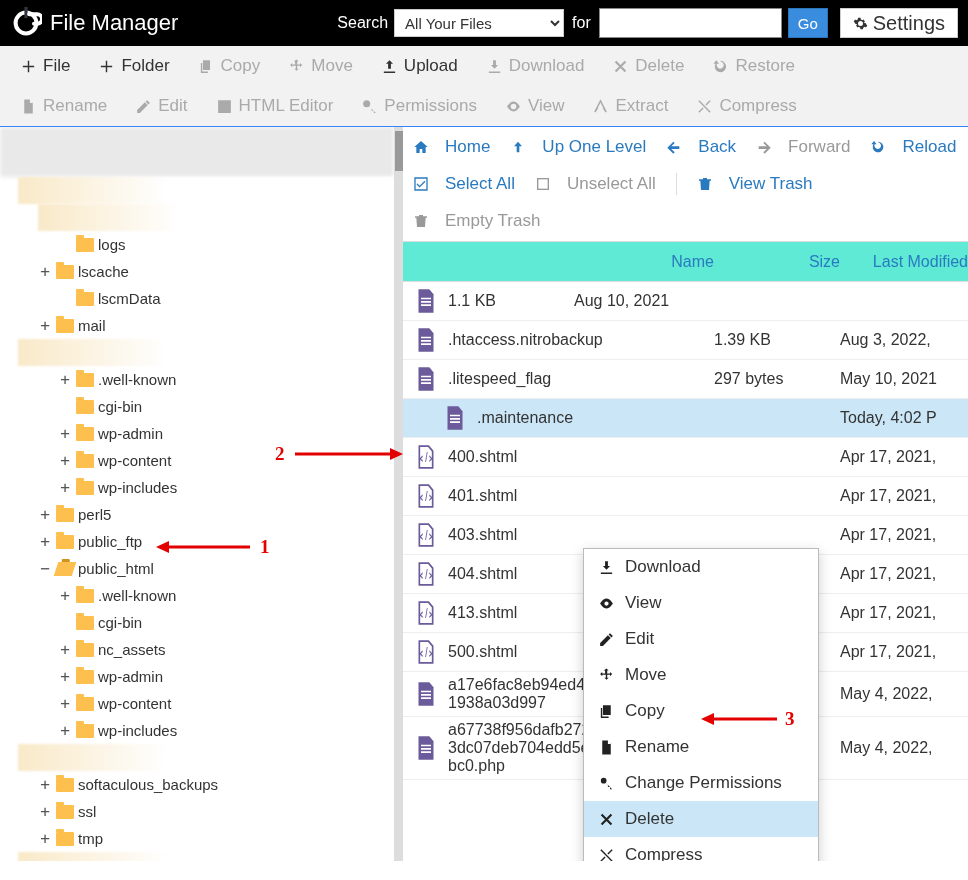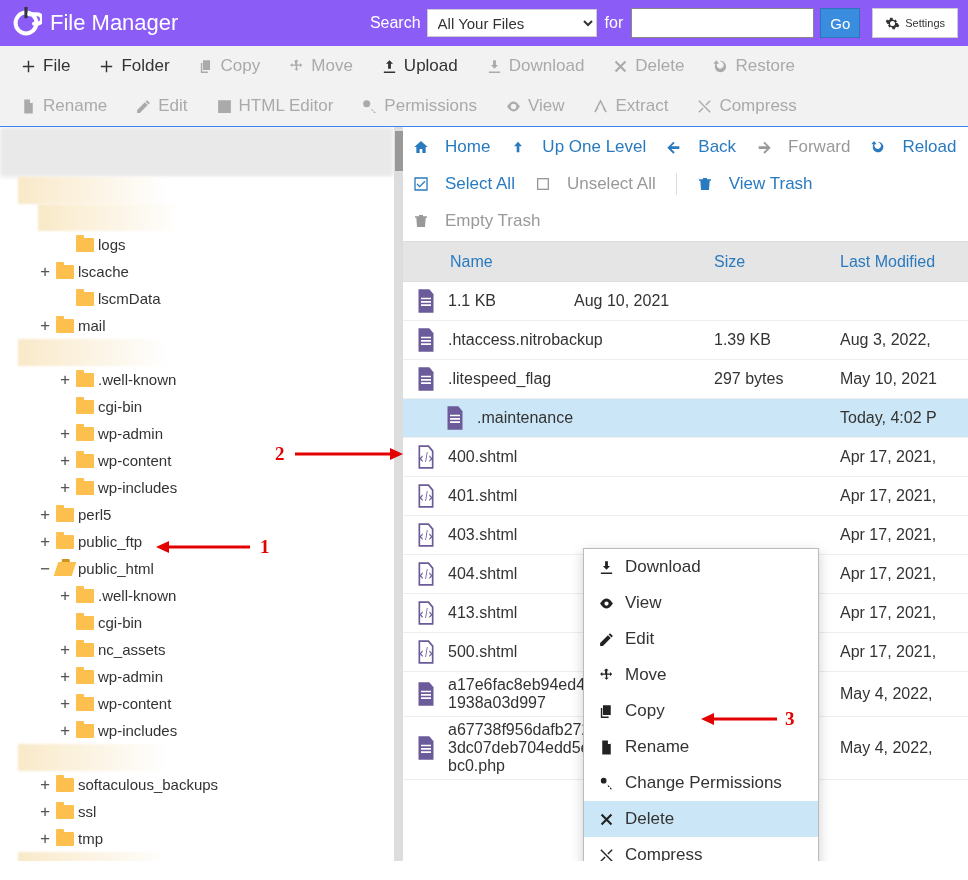--- a/index.html
+++ b/index.html
@@ -1,25 +1,25 @@
 <!DOCTYPE html>
 <html><head>
 <meta charset="utf-8">
 <style>
   * { box-sizing: border-box; margin: 0; padding: 0; }
   body { font-family: "Helvetica Neue", Arial, sans-serif; font-size: 14px; color: #333; background: #fff; width: 968px; }
-  .header { background: #8b5cf6; height: 46px; display: flex; align-items: center; padding: 0 10px; color: #fff; }
+  .header { background: #000000; height: 46px; display: flex; align-items: center; padding: 0 10px; color: #fff; }
   .logo-area { display: flex; align-items: center; gap: 8px; flex: 1; }
   .logo-area .title { font-size: 22px; font-weight: 400; }
   .search-label { font-size: 16px; margin-right: 6px; }
   .search-select { height: 28px; width: 170px; font-size: 15px; border: 1px solid #ccc; background:#fff; color:#333; padding:0 6px; }
   .for-label { font-size: 16px; margin: 0 8px; }
   .search-input { height: 30px; width: 183px; border: 1px solid #888; background:#fff; padding:0 6px; }
   .go-btn { height: 30px; width: 40px; background:#3a8dde; border:1px solid #2e74bb; color:#fff; font-size:15px; margin-left:6px; cursor:pointer; }
-  .settings-btn { height: 30px; padding: 0 12px; background:#fff; border:1px solid #ccc; color:#333; font-size:11px; margin-left:12px; cursor:pointer; display:flex; align-items:center; gap:5px; }
+  .settings-btn { height: 30px; padding: 0 12px; background:#fff; border:1px solid #ccc; color:#333; font-size:20px; margin-left:12px; cursor:pointer; display:flex; align-items:center; gap:5px; }
 
   .toolbar { background:#f2f2f2; border-bottom:1px solid #3b82f6; padding: 0 6px; }
   .toolbar-row { display:flex; flex-wrap:wrap; }
   .tbtn { display:flex; align-items:center; gap:6px; padding:10px 14px; font-size:17px; color:#333; cursor:pointer; }
   .tbtn.disabled { color:#aaa; cursor:default; }
   .tbtn svg { width:17px; height:17px; fill:currentColor; }
 
   .body-area { display:flex; height: 734px; }
   .tree-panel { width:395px; overflow:auto; border-right:1px solid #ddd; font-size:15px; padding-top:0; position:relative; }
   .tree-panel::-webkit-scrollbar{width:12px;}
@@ -40,21 +40,21 @@
   .vsplit { width:8px; background:#ddd; display:flex; flex-direction:column; }
   .vsplit .knob{height:40px; background:#999; margin-top:4px;}
 
   .navbar { padding:10px 10px 4px 10px; display:flex; flex-wrap:wrap; gap:16px 20px; font-size:17px; align-items:center; }
   .nbtn { display:flex; align-items:center; gap:16px; color:#2a7ac0; cursor:pointer; }
   .nbtn.disabled{ color:#999; cursor:default;}
   .nbtn svg{width:16px;height:16px;fill:currentColor;}
   .navbar .sep { width:1px; height:22px; background:#ddd; }
 
   .table-wrap { flex:1; position:relative; overflow:hidden; border-top:1px solid #ddd; margin-top:6px; }
-  .thead { display:flex; background:#e5e5e5; border-bottom:1px solid #ddd; height:40px; align-items:center; font-size:16px; color:#2a7ac0; }
+  .thead { display:flex; background:#5eead4; border-bottom:1px solid #ddd; height:40px; align-items:center; font-size:16px; color:#2a7ac0;text-align:right; }
   .thead .col-ic{width:45px;}
   .thead .col-name{flex:1; padding-left:2px;}
   .thead .col-size{width:126px;}
   .thead .col-mod{width:128px;}
   .tbody { position:absolute; top:40px; bottom:0; left:0; right:0; overflow:auto; }
   .tbody::-webkit-scrollbar{width:14px;}
   .tbody::-webkit-scrollbar-thumb{background:#b6b6b8;}
   .tbody::-webkit-scrollbar-track{background:#ececec;}
   .row { display:flex; align-items:center; min-height:39px; border-bottom:1px solid #eee; font-size:16px; padding:4px 0;}
   .row.sel { background:#cbe7f7;padding-left:29px; }

